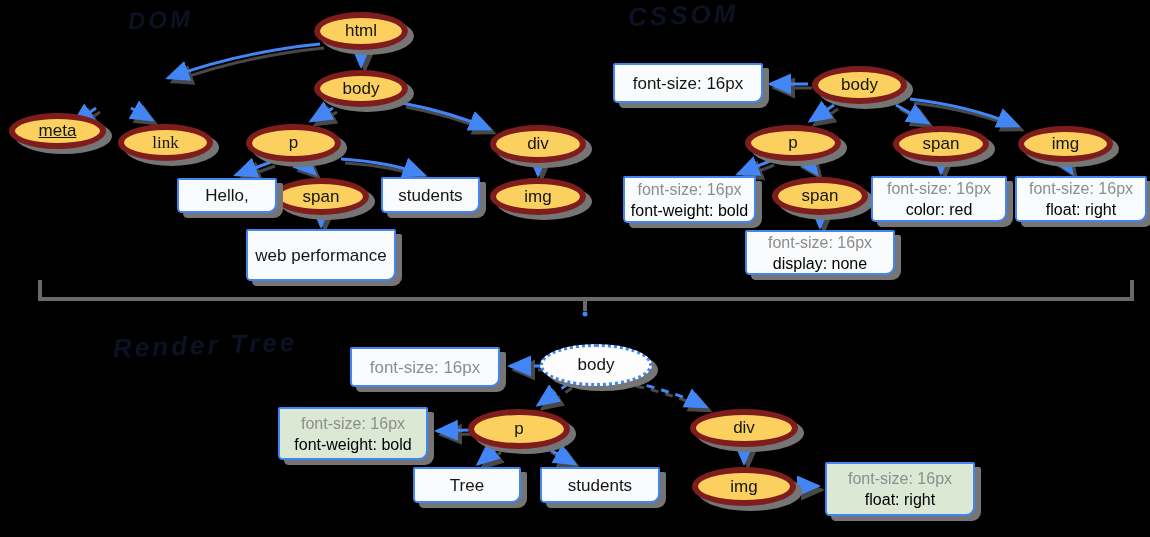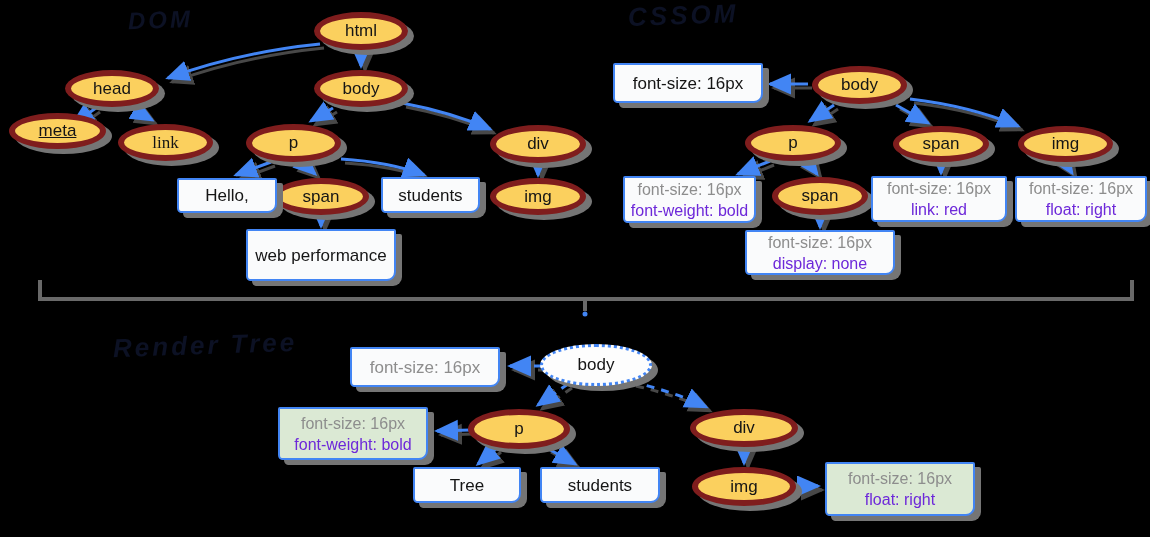--- a/index.html
+++ b/index.html
@@ -18,21 +18,21 @@
   .note{
     position:absolute;display:flex;flex-direction:column;align-items:center;justify-content:center;
     background:#FAFBFC;border:2.5px solid #4285F4;box-shadow:6px 5px 0 #757575;
     box-sizing:border-box;font-size:16px;line-height:21px;text-align:left;
     border-radius:2px 2px 9px 4px / 2px 2px 9px 5px;
   }
   .note.green{background:#DBE9D4;}
   .single{font-size:17px;color:#151515;}
   .single.gray{color:#8D8D8D;}
   .rule1{color:#8D8D8D;white-space:nowrap;}
-  .rule2{color:#6d28d9;white-space:nowrap;}
+  .rule2{color:#000000;white-space:nowrap;}
   .section-title{
     position:absolute;color:#0C1124;font-weight:bold;font-style:italic;
     letter-spacing:3px;transform:rotate(-2deg);
   }
 </style>
 </head>
 <body>
 
 <div class="canvas">
 
@@ -79,21 +79,20 @@
       <path d="M744,448 L744,463" marker-end="url(#ah)"></path>
       <path d="M798,486 L818,486" marker-end="url(#ah)"></path>
     </g>
   </svg>
 
   <div class="section-title" style="left:128px;top:6px;font-size:24px;">DOM</div>
   <div class="section-title" style="left:628px;top:0px;font-size:26px;">CSSOM</div>
   <div class="section-title" style="left:113px;top:330px;font-size:26px;">Render Tree</div>
 
   <div class="node" style="left:314px;top:12px;width:94px;height:38px;">html</div>
-  <div class="node" style="left:65px;top:70px;width:94px;height:37px;">head</div>
   <div class="node" style="left:9px;top:113px;width:97px;height:36px;text-decoration:underline;">meta</div>
   <div class="node" style="left:118px;top:124px;width:95px;height:37px;font-family:Liberation Serif, serif;">link</div>
   <div class="node" style="left:314px;top:70px;width:94px;height:37px;">body</div>
   <div class="node" style="left:246px;top:124px;width:95px;height:38px;">p</div>
   <div class="node" style="left:273px;top:178px;width:96px;height:37px;">span</div>
   <div class="node" style="left:490px;top:125px;width:96px;height:38px;">div</div>
   <div class="node" style="left:490px;top:178px;width:96px;height:37px;">img</div>
 
   <div class="note" style="left:163px;top:178px;width:100px;height:35px;margin-left:14px;">
     <div class="single">Hello,</div>
@@ -117,21 +116,21 @@
   <div class="note" style="left:623px;top:176px;width:133px;height:47px;">
     <div class="rule1">font-size: 16px</div>
     <div class="rule2">font-weight: bold</div>
   </div>
   <div class="note" style="left:745px;top:230px;width:150px;height:45px;">
     <div class="rule1">font-size: 16px</div>
     <div class="rule2">display: none</div>
   </div>
   <div class="note" style="left:871px;top:176px;width:136px;height:46px;">
     <div class="rule1">font-size: 16px</div>
-    <div class="rule2">link: red</div>
+    <div class="rule2">color: red</div>
   </div>
   <div class="note" style="left:1015px;top:176px;width:132px;height:46px;">
     <div class="rule1">font-size: 16px</div>
     <div class="rule2">float: right</div>
   </div>
 
   <div class="note" style="left:350px;top:347px;width:150px;height:40px;">
     <div class="single gray">font-size: 16px</div>
   </div>
   <div class="node dotted" style="left:540px;top:344px;width:112px;height:42px;">body</div>

